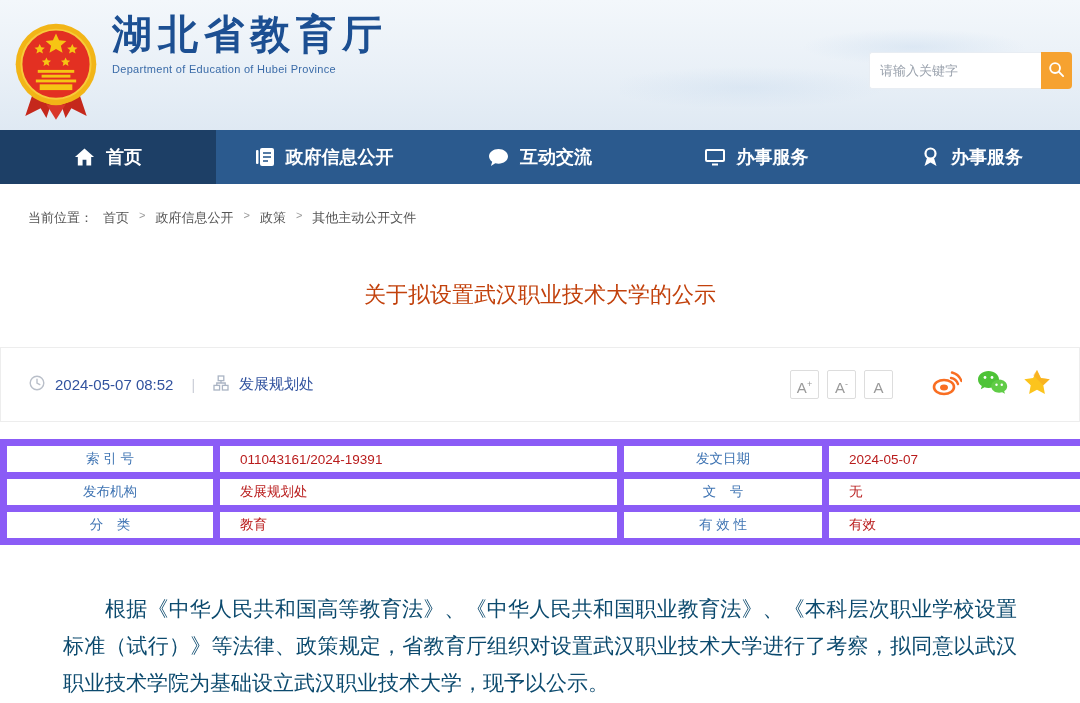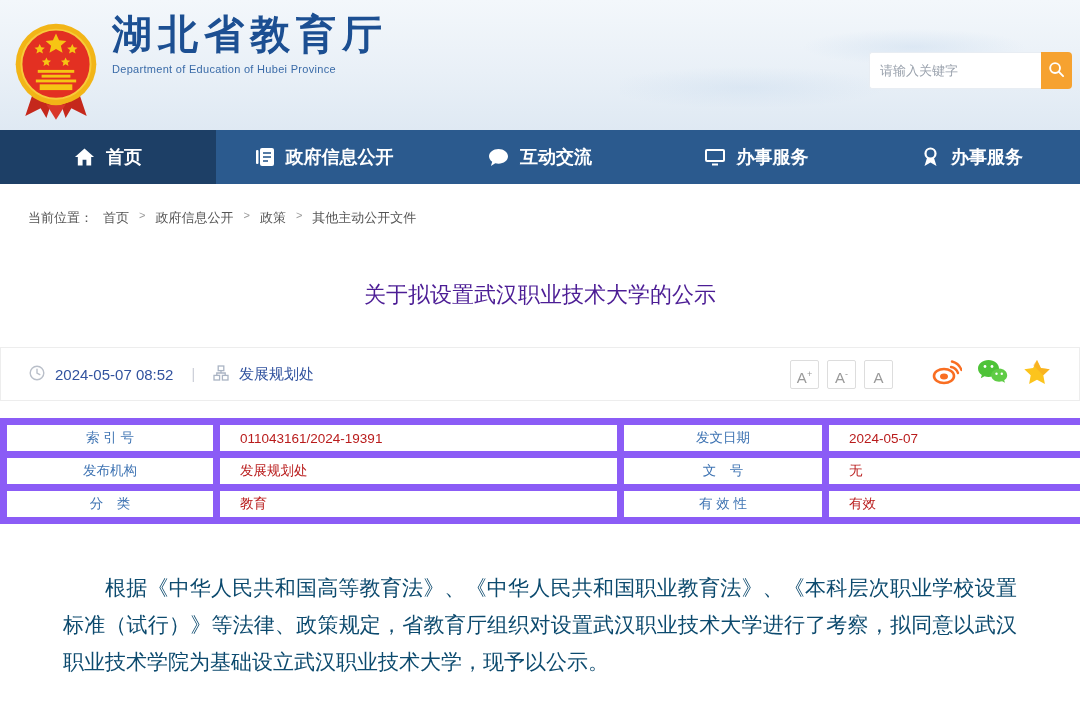--- a/index.html
+++ b/index.html
@@ -32,23 +32,23 @@
     color:#fff; font-size:18px; font-weight:bold; cursor:pointer; }
   .nav-item.active { background:#1d3f66; }
   .nav-item svg { display:block; }
 
   
   .breadcrumb { padding:25px 28px 0; font-size:13px; color:#555; display:flex; align-items:flex-start; gap:10px; }
   .crumb { color:#555; cursor:pointer; }
   .crumb-sep { color:#999; font-size:11px; }
 
   
-  .article-title { margin-top:53px; text-align:center; font-size:22px; font-weight:500; color:#4c1d95; }
-
-  .meta-bar { margin-top:37px; height:54px; border:1px solid #ededed;
+  .article-title { margin-top:53px; text-align:center; font-size:22px; font-weight:500; color:#c2410c; }
+
+  .meta-bar { margin-top:37px; height:75px; border:1px solid #ededed;
     display:flex; align-items:center; justify-content:space-between; padding:0 28px; }
   .meta-left { display:flex; align-items:center; gap:10px; font-size:15px; color:#32539f; }
   .meta-sep { color:#c9cdd6; margin:0 8px; font-size:14px; }
   .font-controls { display:flex; gap:8px; margin-right:24px; }
   .font-btn { width:29px; height:29px; border:1px solid #ddd; border-radius:2px; background:#fff;
     color:#9a9a9a; font-size:15px; line-height:27px; text-align:center; cursor:pointer; }
   .font-btn sup { font-size:9px; }
   .meta-right { display:flex; align-items:center; gap:15px; }
   .share-icon { cursor:pointer; display:block; }
 

